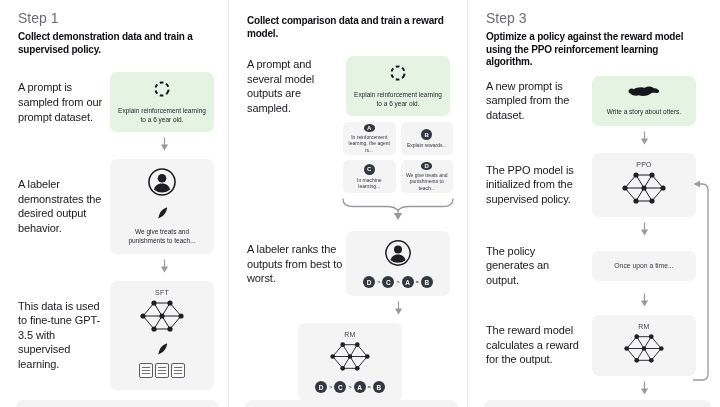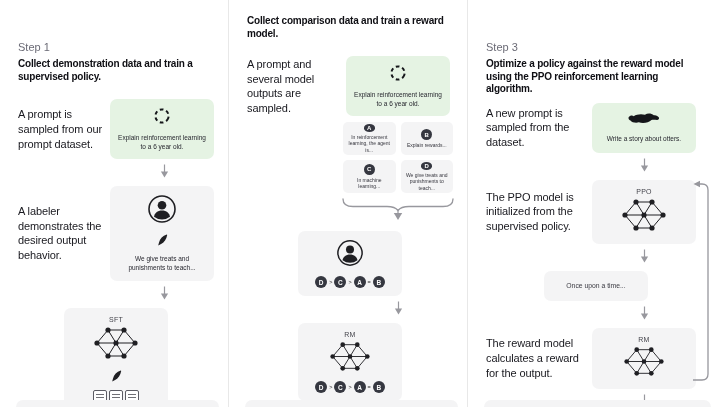--- a/index.html
+++ b/index.html
@@ -2,21 +2,21 @@
 <html style="--prompt-green: #e5f3e3; --box-gray: #f4f4f5; --circle-dark: #353740; --text-dark: #1b1b21; --muted: #6b6b76; --arrow-gray: #98989e; --divider: #e8e8e8;"><head>
 <meta charset="utf-8">
 <style>
   html,body{margin:0;padding:0;background:#fff;}
   .canvas{position:relative;width:720px;height:407px;background:#fff;display:flex;
           font-family:"Liberation Sans",sans-serif;color:var(--text-dark,#1b1b21);overflow:hidden;}
   .column{position:relative;box-sizing:border-box;height:407px;padding:10px 14px 0 18px;overflow:hidden;}
   .col1{width:228px;}
   .col2{width:239px;border-left:1px solid var(--divider,#e8e8e8);}
   .col3{width:253px;border-left:1px solid var(--divider,#e8e8e8);}
-  .step-label{font-size:11px;color:var(--muted,#6b6b76);letter-spacing:0;margin-top:31px;}
+  .step-label{font-size:14px;color:var(--muted,#6b6b76);letter-spacing:0;}
   .title{font-size:10px;font-weight:700;line-height:1.26;letter-spacing:-0.2px;color:#0f0f14;margin:5px 0 0 0;}
   .row{display:flex;align-items:center;}
   .desc{width:96px;font-size:11px;line-height:1.33;letter-spacing:-0.1px;color:#19191f;font-weight:500;margin:0;}
   .fig{flex:1;display:flex;justify-content:center;}
   .box{width:104px;box-sizing:border-box;border-radius:7px;display:flex;flex-direction:column;
        align-items:center;justify-content:center;text-align:center;padding:8px 7px;}
   .green{background:var(--prompt-green,#e5f3e3);}
   .gray{background:var(--box-gray,#f4f4f5);}
   .caption{font-size:6.5px;line-height:1.4;color:#26262e;margin-top:4px;}
   .caption-only{font-size:6.8px;color:#3a3a42;margin:0;}
@@ -95,20 +95,21 @@
     <div class="arrow-row">
       <span>
         <svg width="9" height="14" viewBox="0 0 9 14">
             <line x1="4.5" y1="0.5" x2="4.5" y2="8.5" stroke="#98989e" stroke-width="1.2"></line>
             <path d="M0.9,7.6 L4.5,13.5 L8.1,7.6 Z" fill="#98989e"></path>
           </svg>
       </span>
     </div>
 
     <div class="row">
+      <p class="desc">This data is used to fine-tune GPT-3.5 with supervised learning.</p>
       <div class="fig">
         <div class="box gray" style="min-height:90px;">
           <div class="box-label">SFT</div>
           <span>
             <svg width="44" height="34" viewBox="0 0 44 34">
               <g stroke="#1f1f23" stroke-width="1">
                 <line x1="14" y1="4" x2="30" y2="4"></line>
                   <line x1="30" y1="4" x2="41" y2="17"></line>
                   <line x1="41" y1="17" x2="30" y2="30"></line>
                   <line x1="30" y1="30" x2="14" y2="30"></line>
@@ -203,20 +204,21 @@
       <span>
         <svg width="116" height="24" viewBox="0 0 116 24">
           <path d="M3,2 Q3,9.5 13,9.5 L47,9.5 Q55,9.5 58,13.5 Q61,9.5 69,9.5 L103,9.5 Q113,9.5 113,2" fill="none" stroke="#98989e" stroke-width="1.3" stroke-linecap="round"></path>
           <line x1="58" y1="13.5" x2="58" y2="16.5" stroke="#98989e" stroke-width="1.2"></line>
           <path d="M53.8,16 L58,23 L62.2,16 Z" fill="#98989e"></path>
         </svg>
       </span>
     </div>
 
     <div class="row mt6">
+      <p class="desc">A labeler ranks the outputs from best to worst.</p>
       <div class="fig">
         <div class="box gray" style="min-height:62px;">
           <span>
             <svg width="28" height="28" viewBox="0 0 30 30">
                 <circle cx="15" cy="15" r="13" fill="none" stroke="#1f1f23" stroke-width="1.6"></circle>
                 <circle cx="15" cy="11.3" r="4.3" fill="#1f1f23"></circle>
                 <path d="M15,16.5 c-4.6,0 -7.4,2.6 -8,6.2 a13,13 0 0 0 16,0 c-0.6,-3.6 -3.4,-6.2 -8,-6.2 z" fill="#1f1f23"></path>
               </svg>
           </span>
           <div class="rank-row">
@@ -353,20 +355,21 @@
     <div class="arrow-row">
       <span>
         <svg width="9" height="14" viewBox="0 0 9 14">
             <line x1="4.5" y1="0.5" x2="4.5" y2="8.5" stroke="#98989e" stroke-width="1.2"></line>
             <path d="M0.9,7.6 L4.5,13.5 L8.1,7.6 Z" fill="#98989e"></path>
           </svg>
       </span>
     </div>
 
     <div class="row">
+      <p class="desc">The policy generates an output.</p>
       <div class="fig">
         <div class="box gray" style="min-height:30px;">
           <div class="caption-only">Once upon a time...</div>
         </div>
       </div>
     </div>
 
     <div class="arrow-row">
       <span>
         <svg width="9" height="14" viewBox="0 0 9 14">

